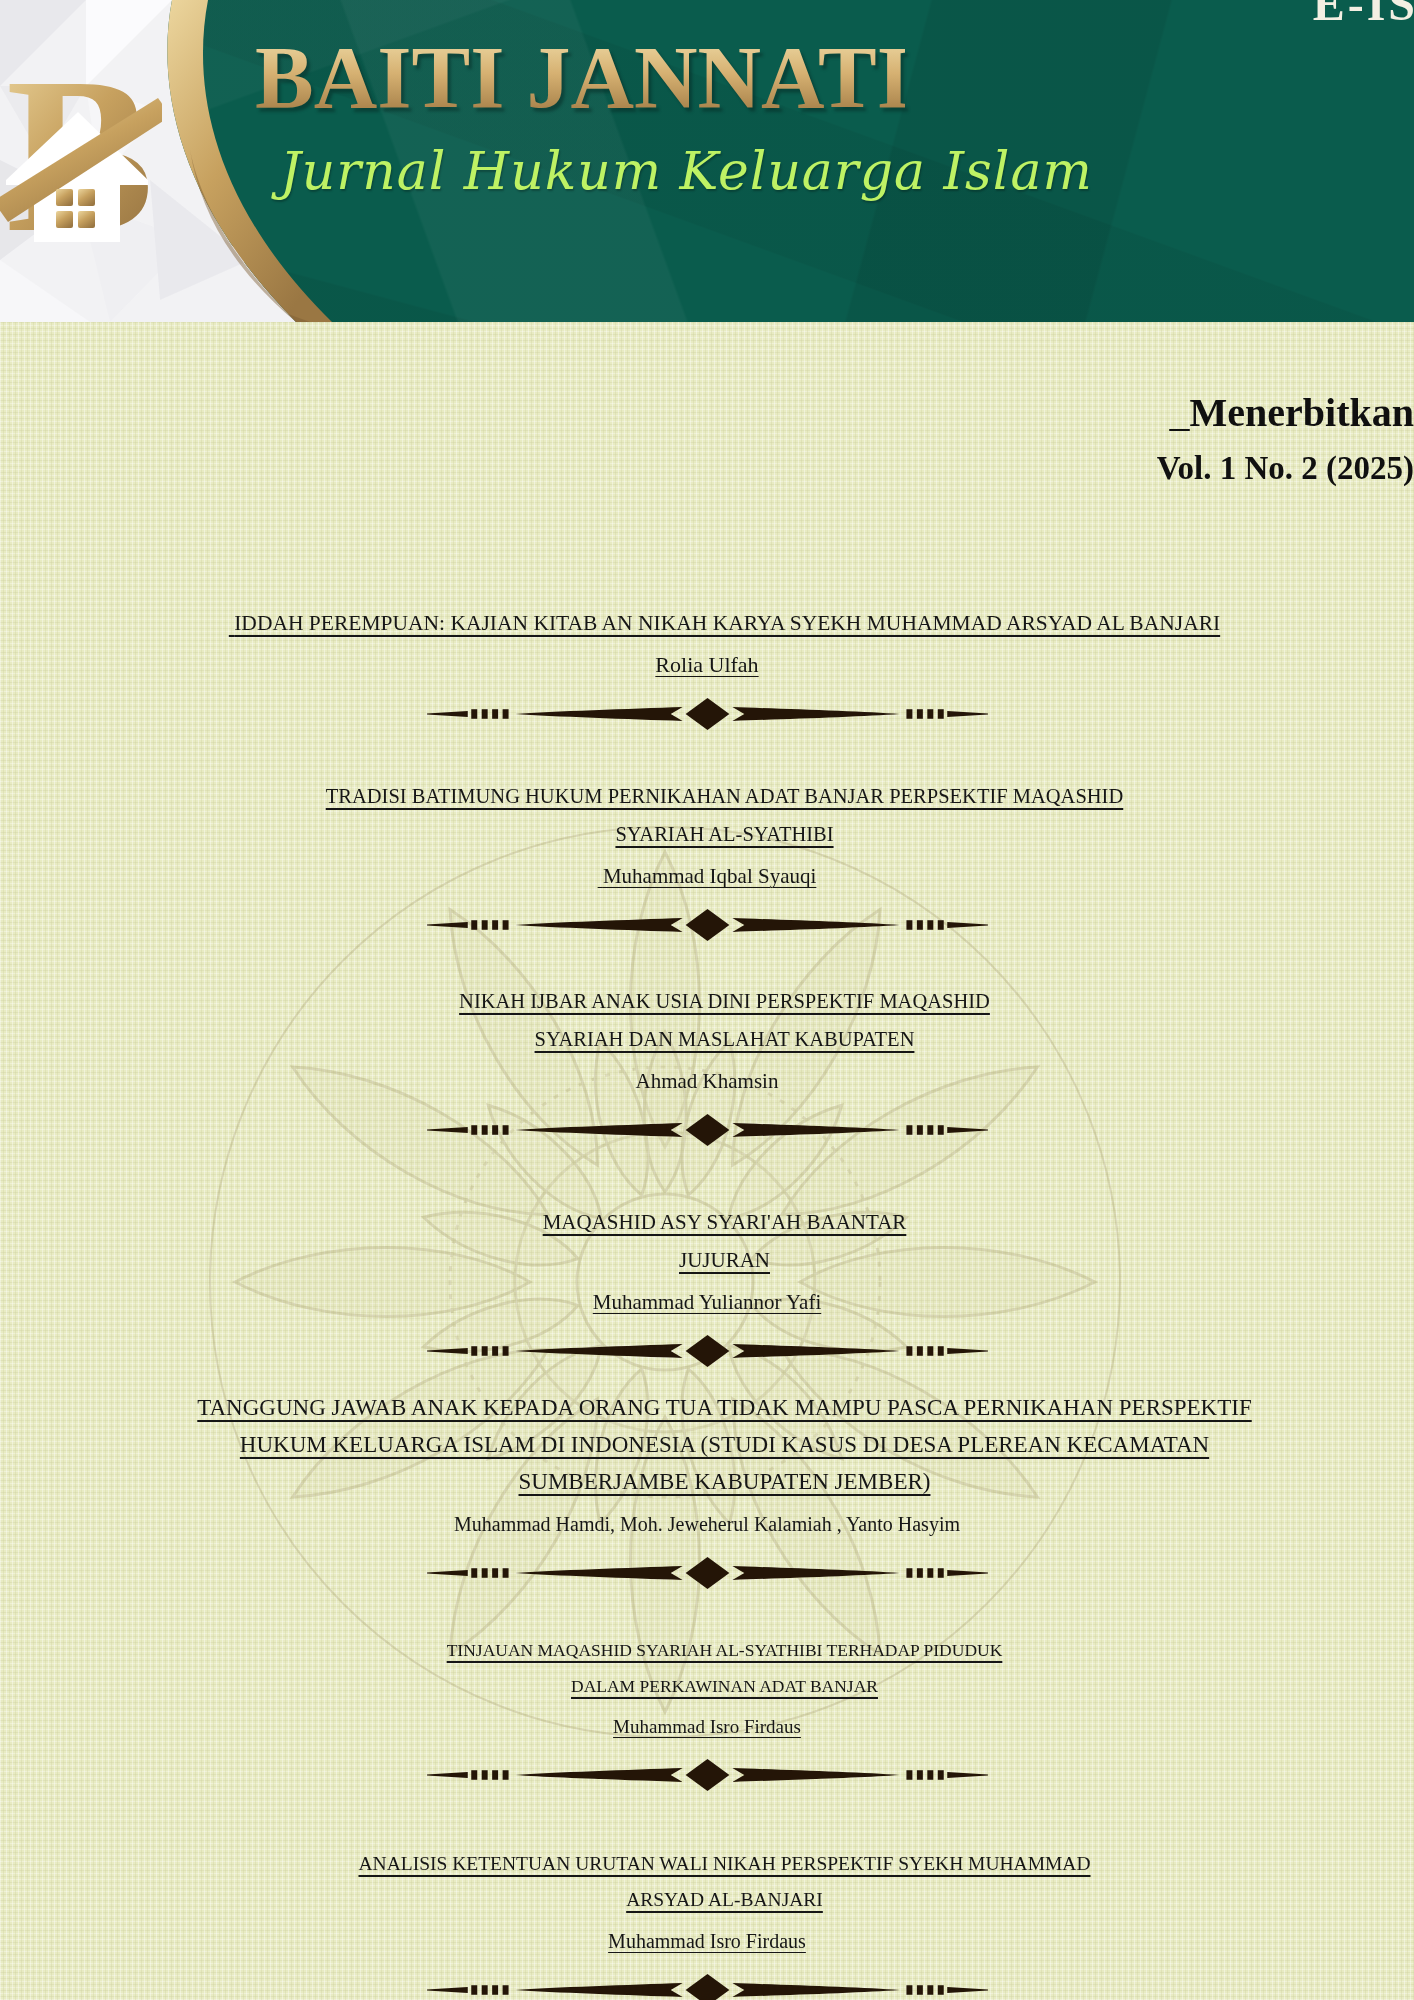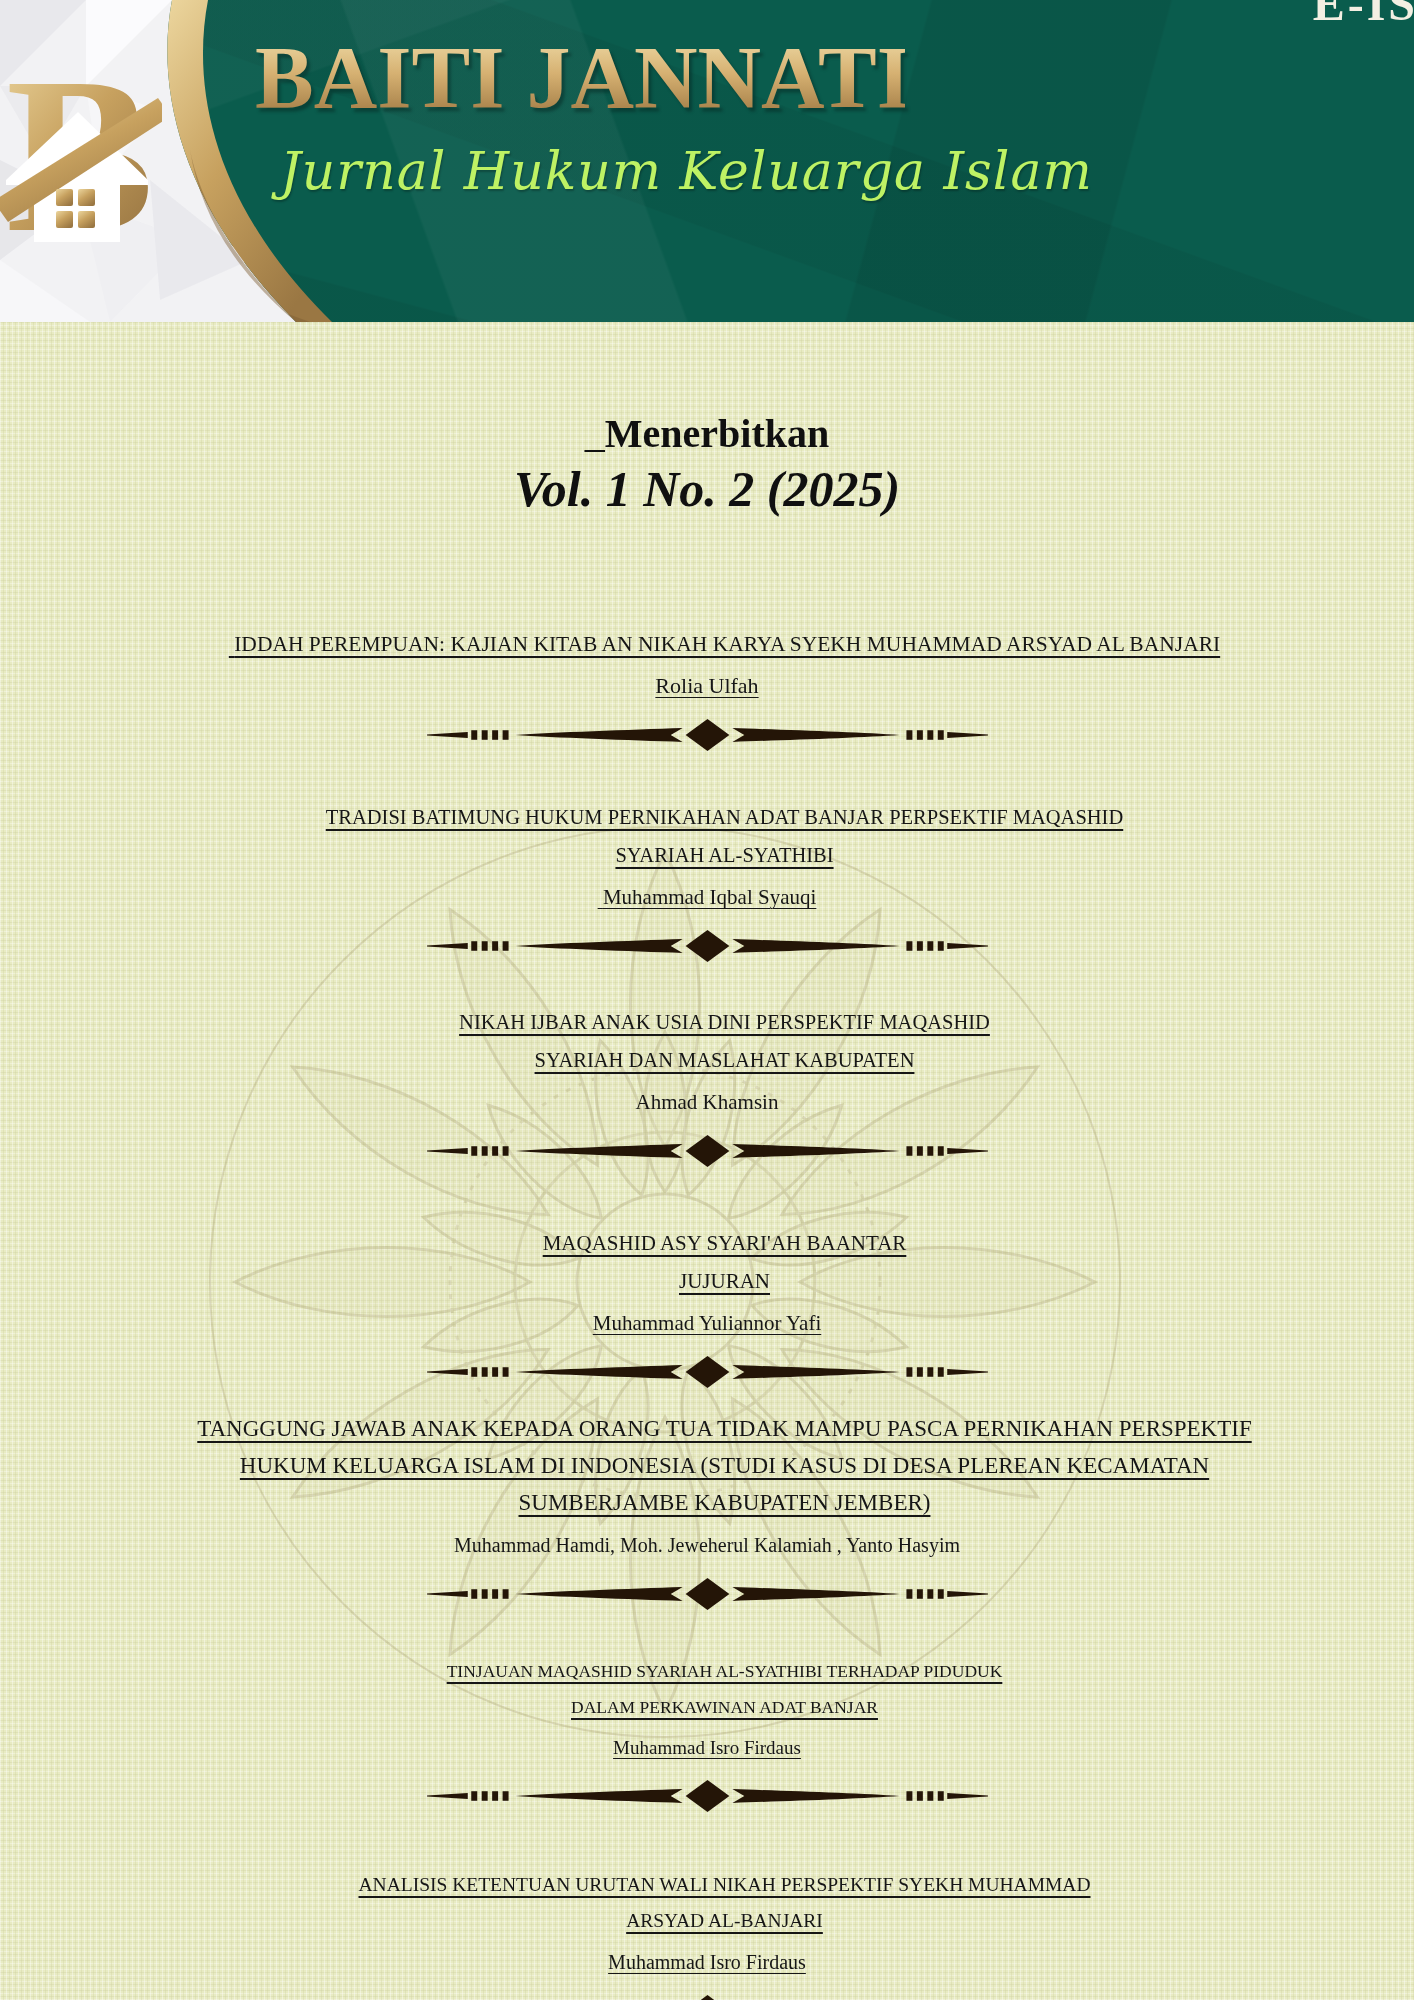--- a/index.html
+++ b/index.html
@@ -27,24 +27,24 @@
   .issn{position:absolute;top:-24px;right:-4px;font-family:"Liberation Serif",serif;font-weight:700;
     font-size:48px;color:#f3efe2;letter-spacing:3px;}
 
   
   .page-body{position:relative;height:1678px;background-color:#e8ebc3;overflow:hidden;
     background-image:
       repeating-linear-gradient(90deg, rgba(255,255,255,.38) 0 1px, transparent 1px 3px, rgba(201,203,150,.28) 3px 4px, transparent 4px 6px),
       repeating-linear-gradient(0deg, rgba(255,255,255,.30) 0 1px, transparent 1px 3px, rgba(190,192,140,.22) 3px 4px, transparent 4px 6px);}
   .mandala{position:absolute;left:205px;top:440px;width:920px;height:1040px;opacity:.32;pointer-events:none;}
 
-  .heading-wrap{position:relative;text-align:center;padding-top:88px;color:#101010;}
+  .heading-wrap{position:relative;text-align:right;padding-top:67px;color:#101010;}
   .heading{font-weight:700;font-size:40px;line-height:48px;}
   .heading-prefix{font-weight:400;letter-spacing:0;}
-  .volume{font-weight:700;font-size:50px;line-height:58px;margin-top:2px;font-style:italic;}
+  .volume{font-weight:700;font-size:33px;line-height:58px;margin-top:2px;}
 
   .articles{position:relative;text-align:center;color:#161616;}
   .entry{text-align:center;}
   .t-line{line-height:36px;padding-left:35px;}
   .t{color:#161616;text-decoration:underline;text-decoration-thickness:1.6px;text-underline-offset:5px;white-space:pre-wrap;}
   .auth{margin-top:5px;line-height:34px;}
   .a{color:#161616;white-space:pre-wrap;}
   .a.u{text-decoration:underline;text-decoration-thickness:1.4px;text-underline-offset:4px;}
   .divider{width:563px;height:36px;margin-top:12px;display:inline-block;}
 

